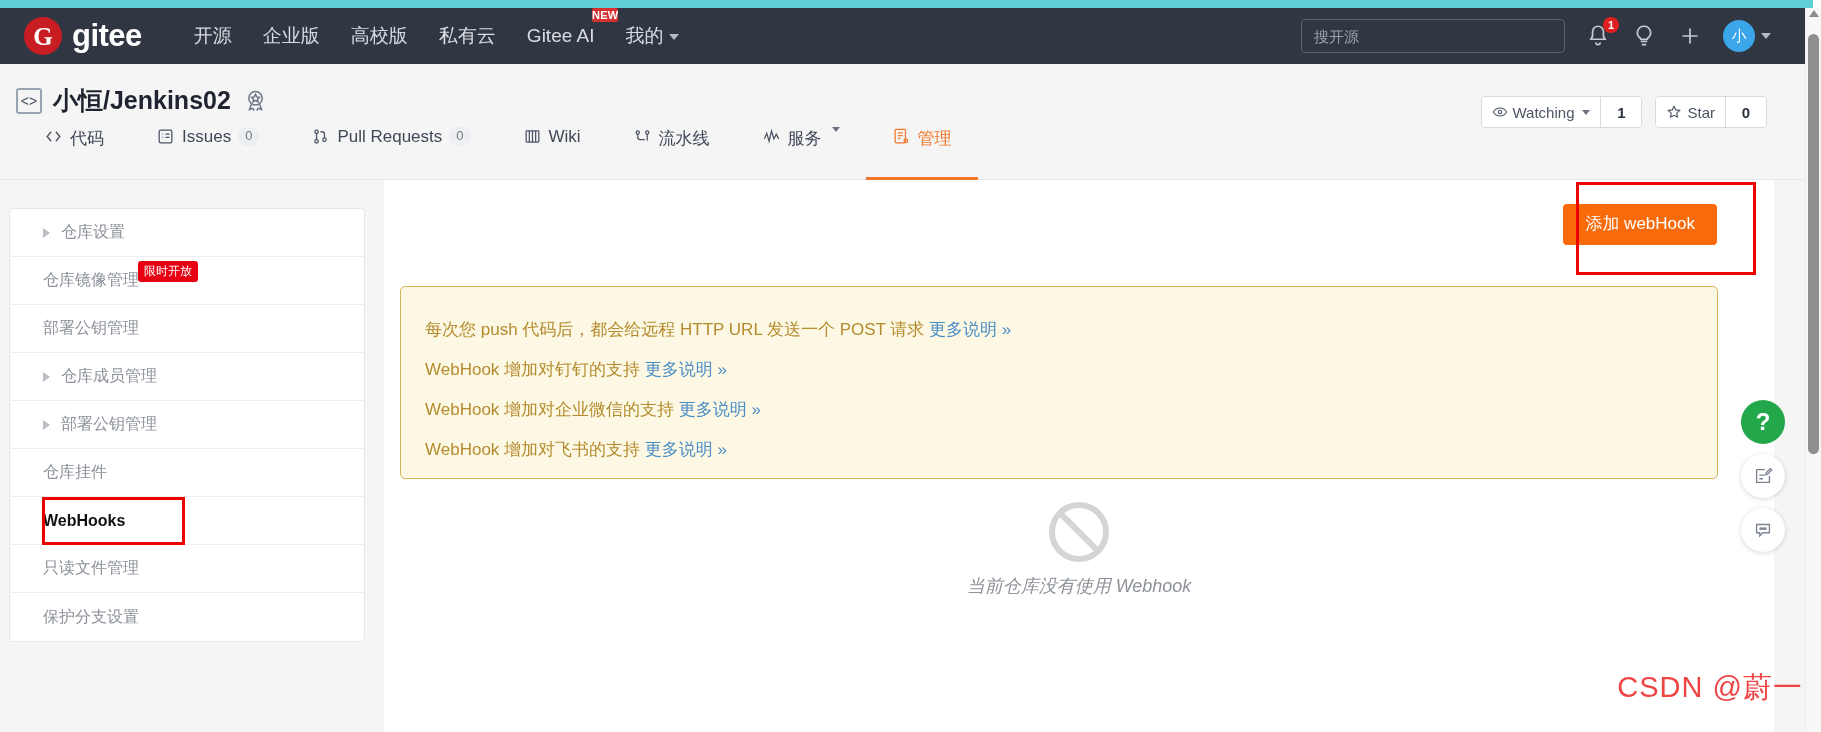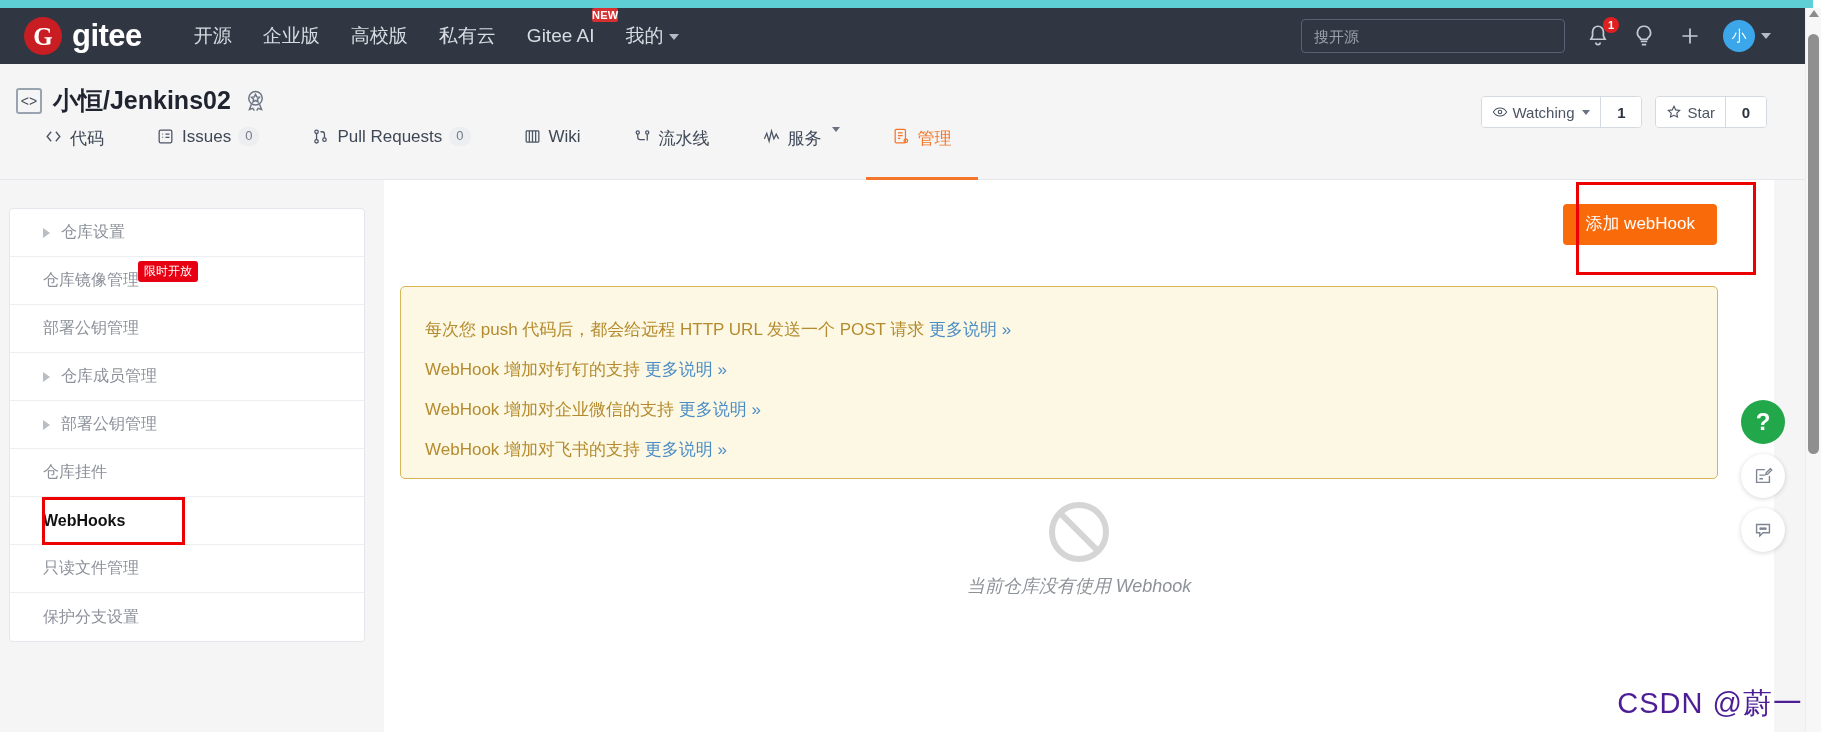--- a/index.html
+++ b/index.html
@@ -472,23 +472,23 @@
     width: 11px;
     height: 420px;
     background: #8f8f8f;
     border-radius: 6px;
   }
 
   
   .watermark {
     position: absolute;
     right: 18px;
-    bottom: 8px;
+    bottom: 24px;
     font-size: 29px;
-    color: #4c1d95;
+    color: #ef4444;
     letter-spacing: 1px;
     white-space: nowrap;
     user-select: none;
   }
 </style>
 </head>
 <body>
 
 <div id="root">
 

